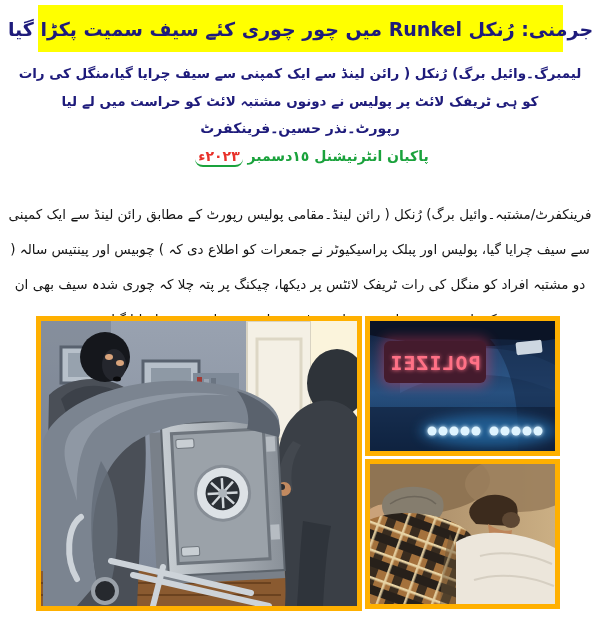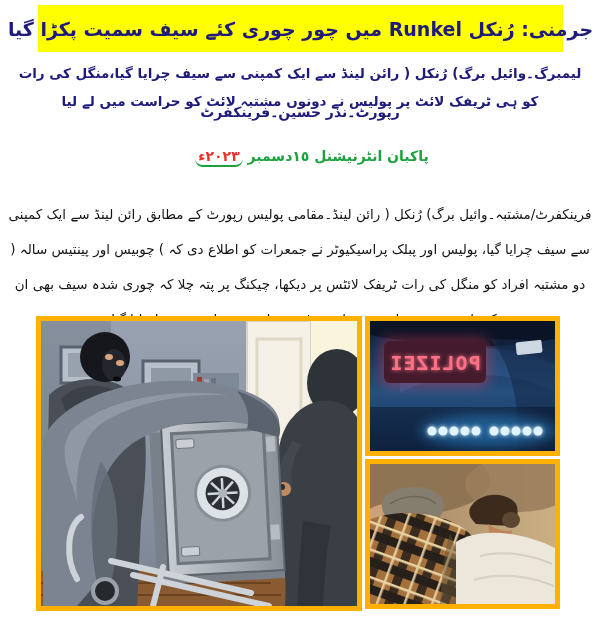--- a/index.html
+++ b/index.html
@@ -15,21 +15,21 @@
   .headline-text{
     direction:rtl;font-size:19px;font-weight:bold;white-space:nowrap;
     color:var(--headline-text,#1e1b7b);
   }
   .subheadline{
     position:absolute;left:10px;top:59px;width:580px;
     direction:rtl;text-align:center;font-size:13.5px;font-weight:bold;
     line-height:28px;color:var(--headline-text,#1e1b7b);
   }
   .reporter-line{
-    position:absolute;left:0;top:104px;width:600px;
+    position:absolute;left:0;top:120px;width:600px;
     direction:rtl;text-align:center;font-size:14px;font-weight:bold;
     color:var(--headline-text,#1e1b7b);
   }
   .dateline{
     position:absolute;left:12px;top:148px;width:600px;
     direction:rtl;text-align:center;font-size:14px;font-weight:bold;
     color:var(--dateline-green,#1aa23c);
   }
   .dateline .year{
     color:var(--dateline-red,#e8312a);

